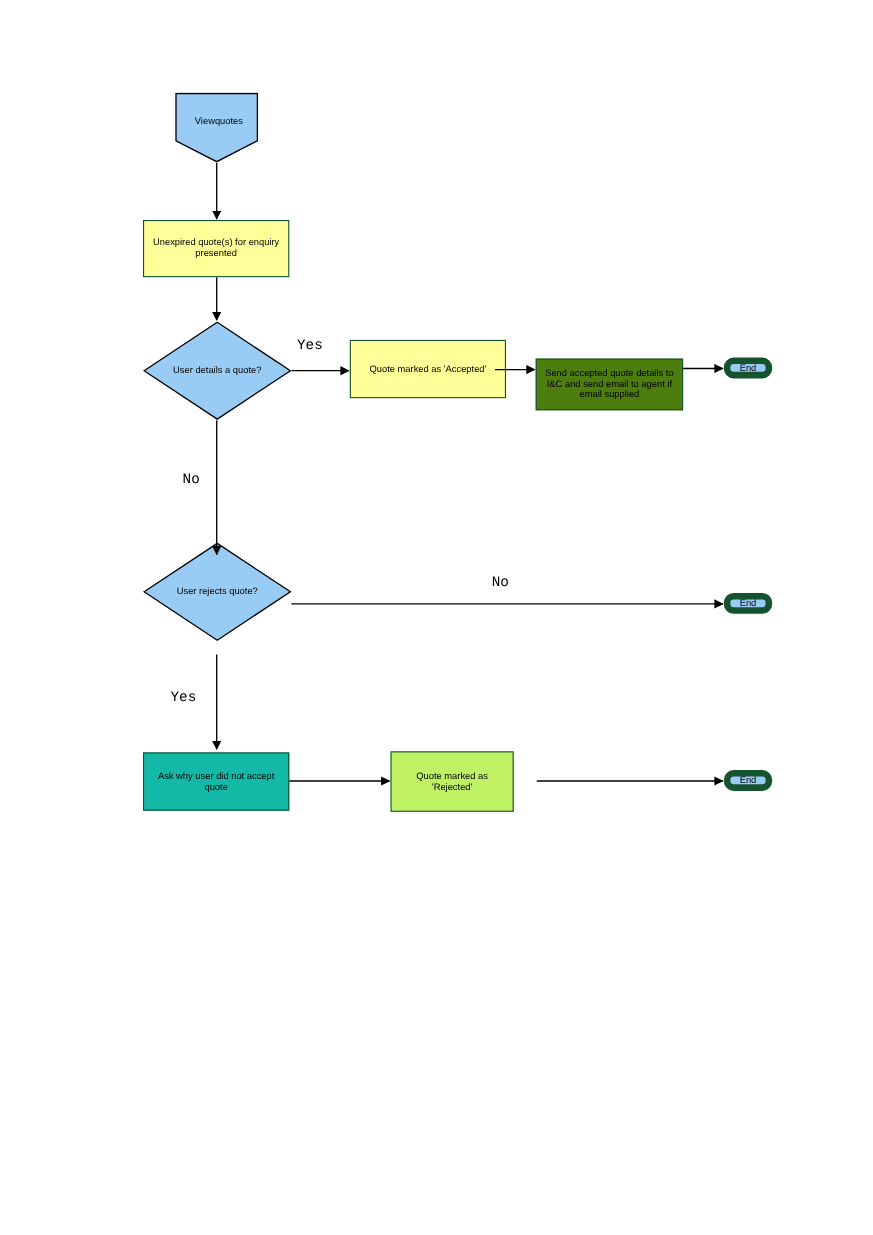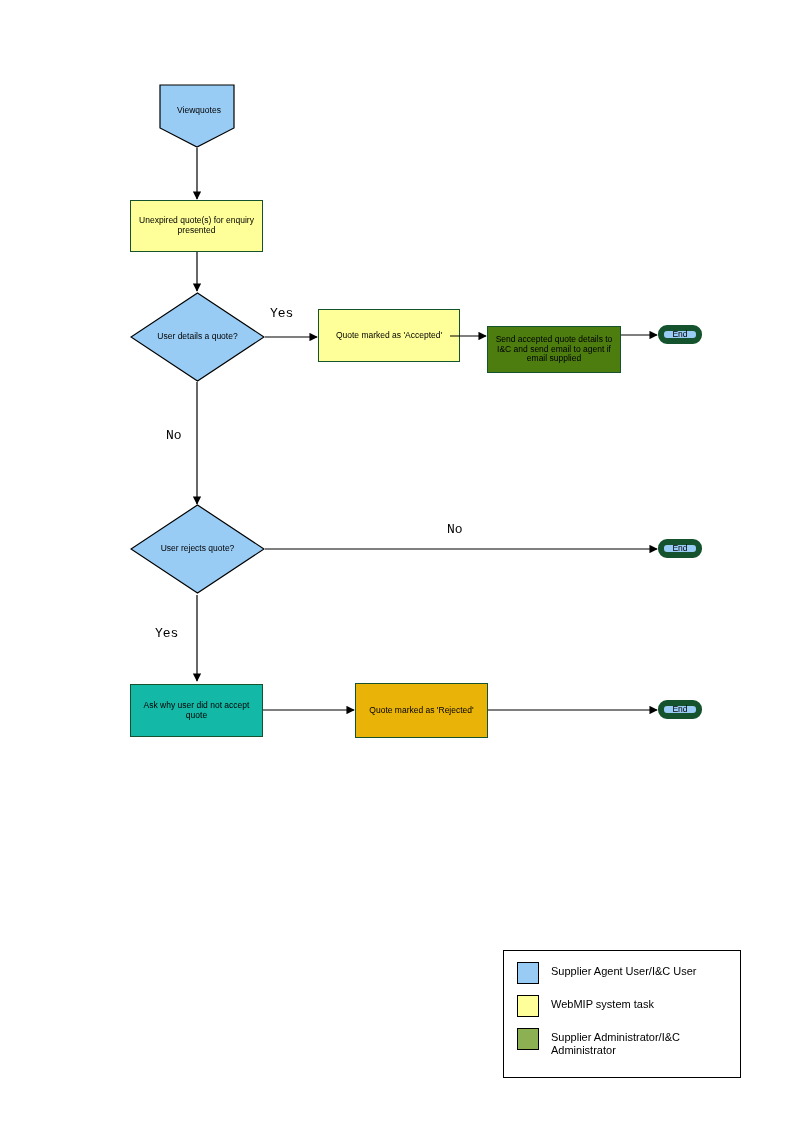--- a/index.html
+++ b/index.html
@@ -179,65 +179,47 @@
   </div>
 
   <div class="node process" style="left:487px; top:306px; width:134px; height:47px; background:#4d7c0f;margin-top:20px;">
     <span>Send accepted quote details to I&amp;C and send email to agent if email supplied</span>
   </div>
 
   <div class="node terminator" style="left:658px; top:325px; width:44px; height:19px;">
     <span>End</span>
   </div>
 
-  <div class="node decision" style="left:130px; top:504px; width:135px; height:90px;">
+  <div class="node decision" style="left:130px; top:493px; width:135px; height:90px;">
     <svg width="135" height="90" viewBox="0 0 135 90" xmlns="http://www.w3.org/2000/svg" style="position:absolute; left:0; top:0;">
       <polygon points="67.5,1 134,45 67.5,89 1,45" fill="#99ccf5" stroke="#000000" stroke-width="1.2"></polygon>
     </svg>
     <div class="decision-label">
       <span>User rejects quote?</span>
     </div>
   </div>
 
   <div class="node terminator" style="left:658px; top:539px; width:44px; height:19px;">
     <span>End</span>
   </div>
 
   <div class="node process" style="left:130px; top:684px; width:133px; height:53px; background:#14b8a6;">
     <span>Ask why user did not accept quote</span>
   </div>
 
-  <div class="node process" style="left:355px; top:683px; width:133px; height:55px; background:#eab308;">
+  <div class="node process" style="left:355px; top:683px; width:112px; height:55px; background:#bef264;">
     <span>Quote  marked as 'Rejected'</span>
   </div>
 
   <div class="node terminator" style="left:658px; top:700px; width:44px; height:19px;">
     <span>End</span>
   </div>
 
   <div class="edge-label" style="left:270px; top:306px;">Yes</div>
 
   <div class="edge-label" style="left:166px; top:428px;">No</div>
 
   <div class="edge-label" style="left:447px; top:522px;">No</div>
 
   <div class="edge-label" style="left:155px; top:626px;">Yes</div>
 
-  <div id="legend">
-
-    <div class="legend-row">
-      <div class="legend-swatch" style="background:#99ccf5;"></div>
-      <div class="legend-text">Supplier Agent User/I&amp;C User</div>
-    </div>
-
-    <div class="legend-row">
-      <div class="legend-swatch" style="background:#ffff99;"></div>
-      <div class="legend-text">WebMIP system task</div>
-    </div>
-
-    <div class="legend-row">
-      <div class="legend-swatch" style="background:#8cb152;"></div>
-      <div class="legend-text">Supplier Administrator/I&amp;C Administrator</div>
-    </div>
-
-  </div>
 
 </div>
 
 </body></html>

